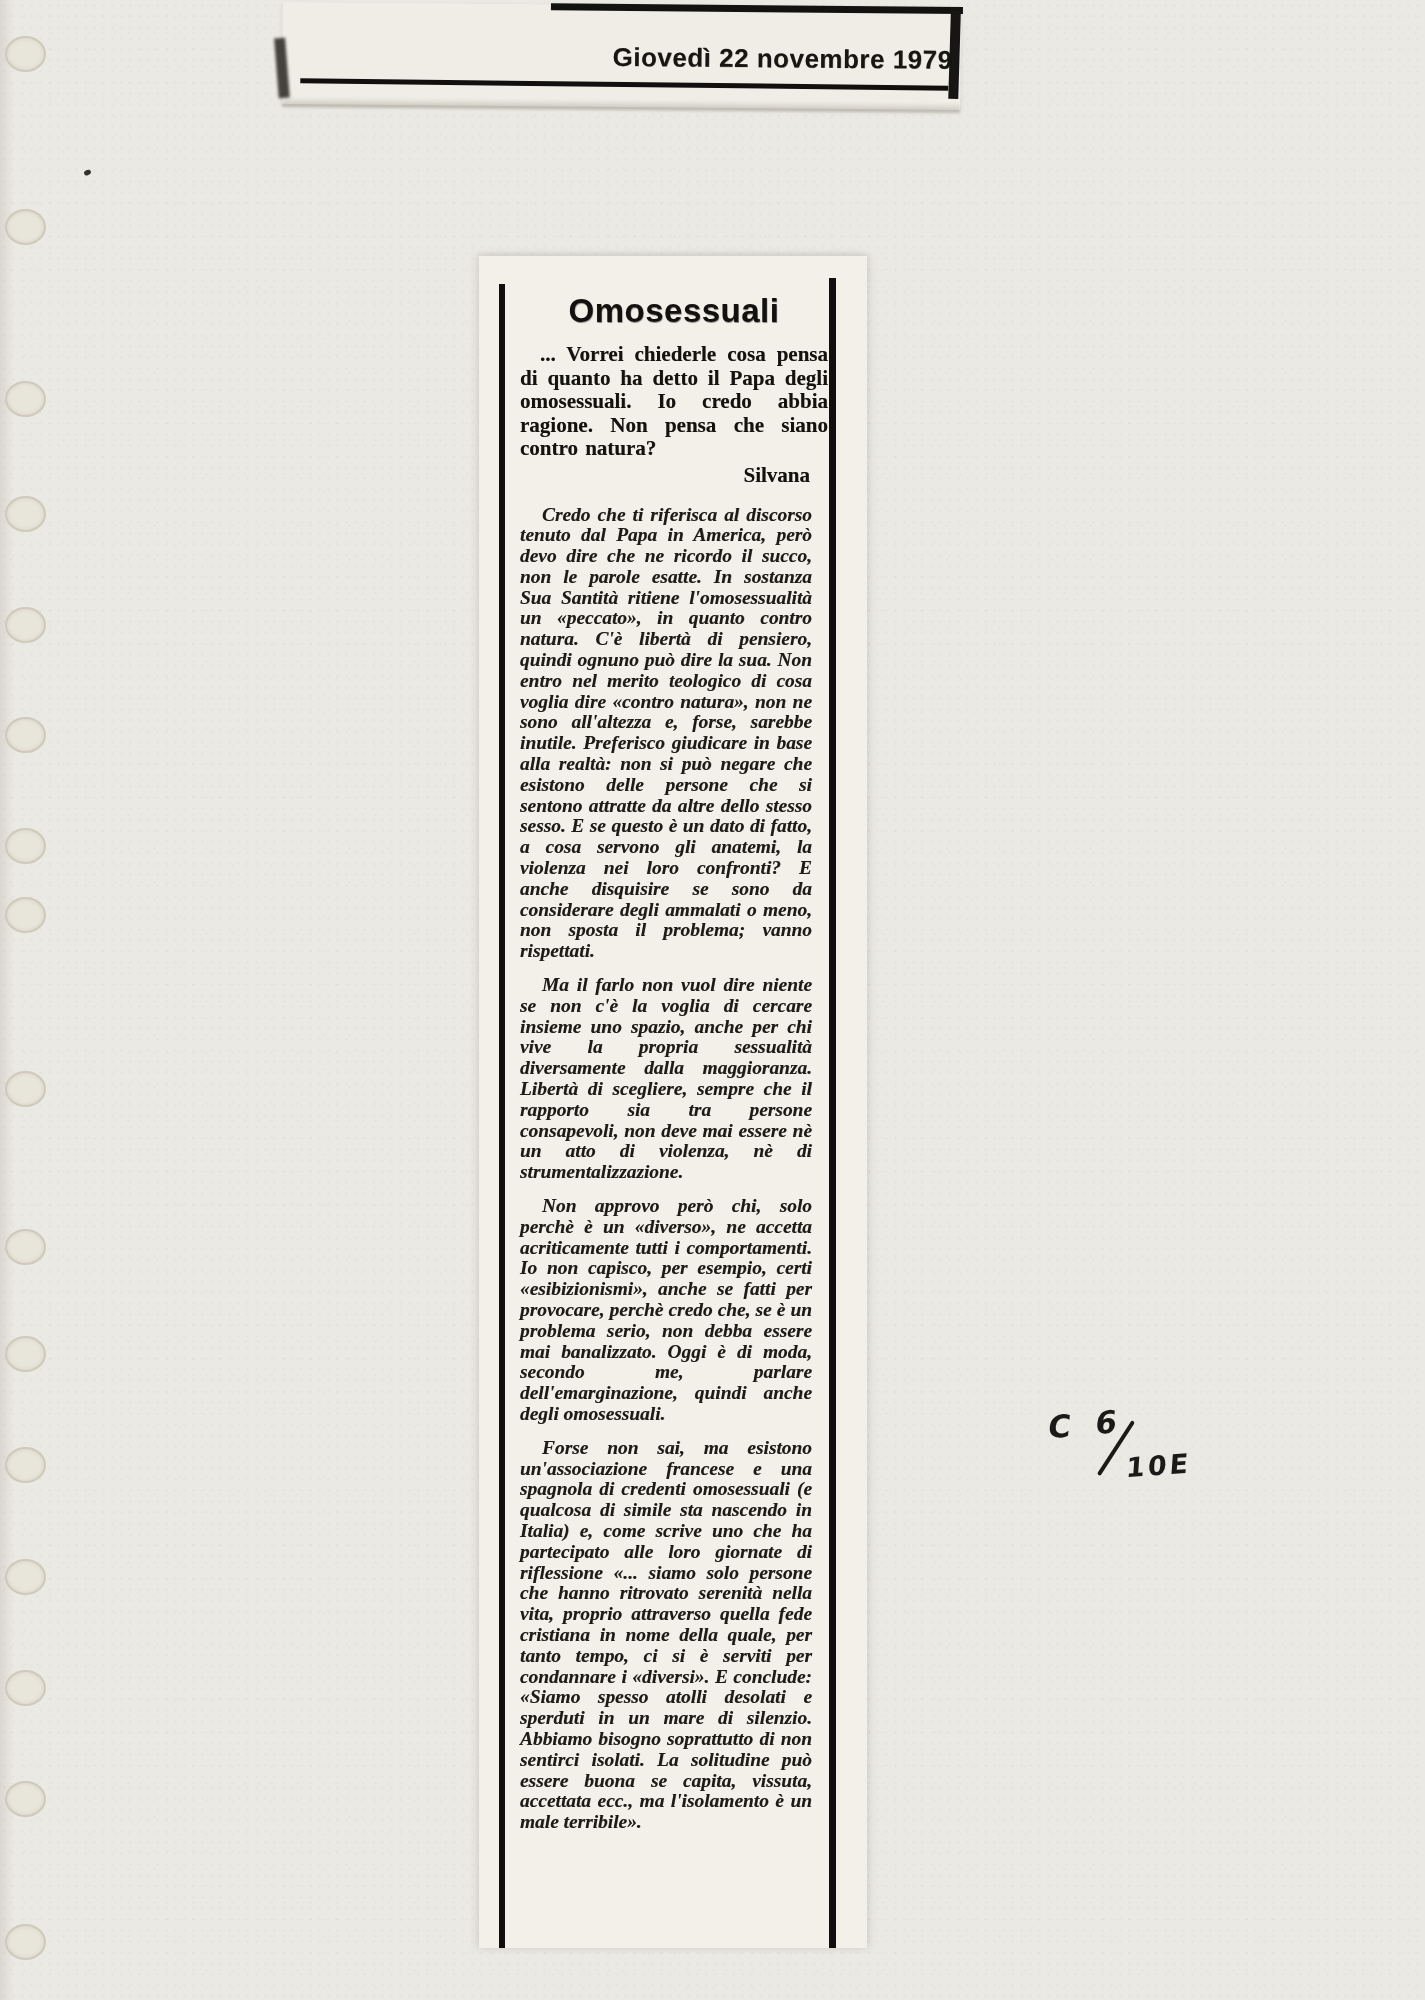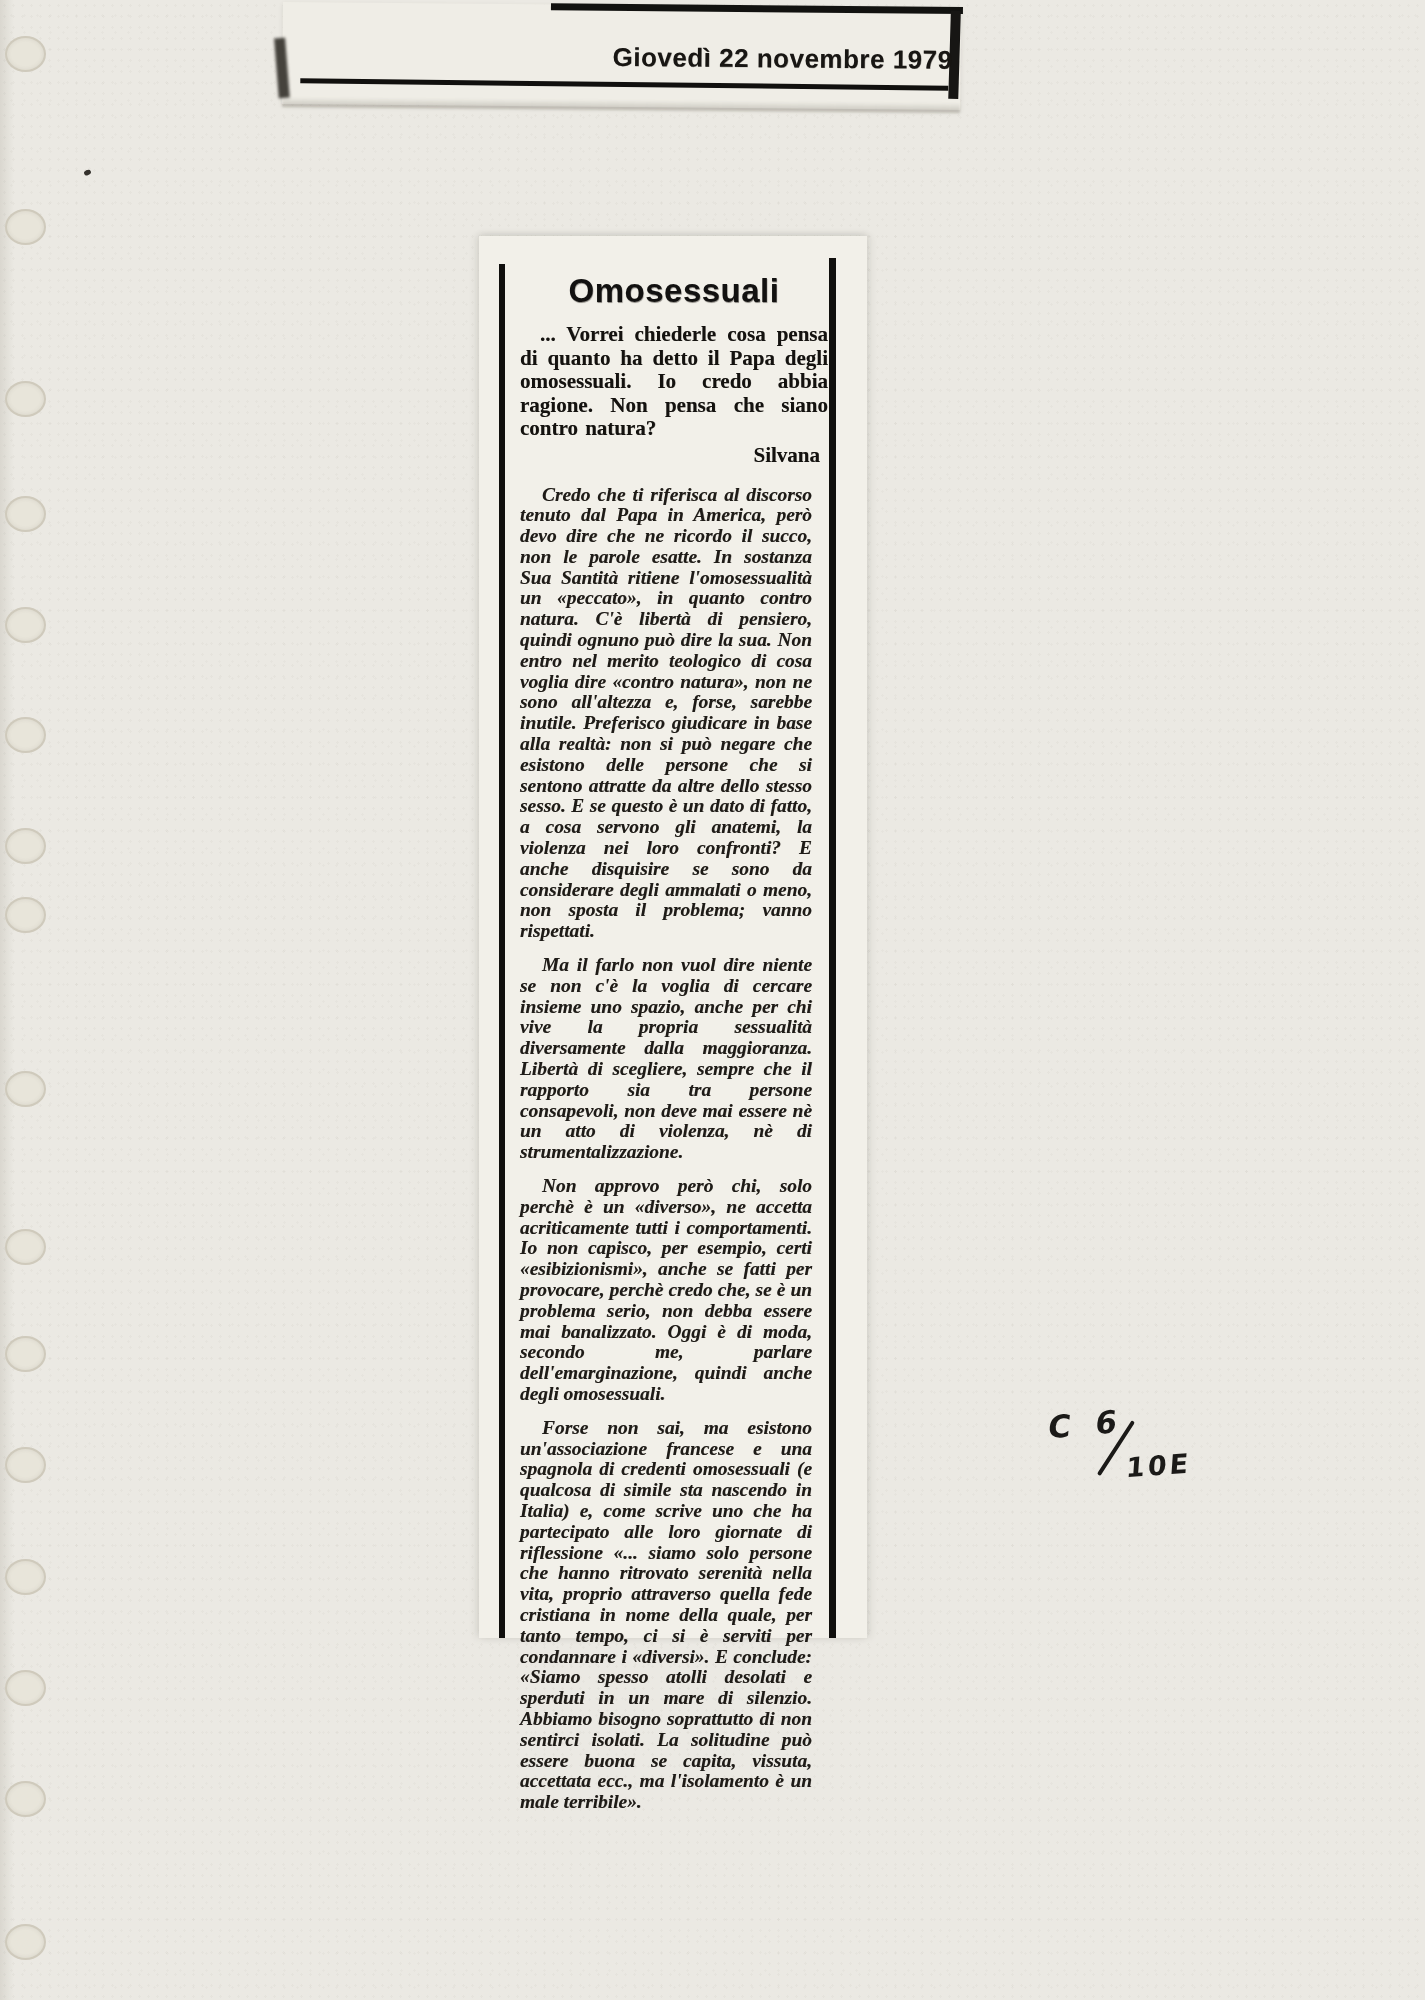--- a/index.html
+++ b/index.html
@@ -46,21 +46,21 @@
     font-family:"Liberation Sans", sans-serif;font-weight:bold;
     font-size:26px;color:#181613;letter-spacing:0.5px;white-space:nowrap;
     text-shadow:0.4px 0.4px 0.6px rgba(25,20,15,0.4);
   }
   .masthead .rule{position:absolute;left:18px;right:12px;bottom:20px;height:5px;background:#11100e;transform:rotate(0.15deg);}
   .masthead .tornbottom{position:absolute;left:0;right:0;bottom:-3px;height:10px;
     background:linear-gradient(to bottom, rgba(100,94,80,0.0), rgba(100,94,80,0.30));filter:blur(1px);}
 
   
   .clip{
-    position:absolute;left:479px;top:236px;width:388px;height:1402px;
+    position:absolute;left:479px;top:256px;width:388px;height:1692px;
     background:#f2f0e9;
     box-shadow:-4px 0 7px rgba(70,65,50,0.08), 4px 0 7px rgba(70,65,50,0.08), 0 -3px 6px rgba(70,65,50,0.07);
   }
   .clip .rule-left{position:absolute;left:20px;top:28px;bottom:0;width:6px;background:#100f0d;}
   .clip .rule-right{position:absolute;left:350px;top:22px;bottom:0;width:7px;background:#100f0d;}
   .clip .content{position:absolute;left:41px;top:30px;width:308px;padding-top:6px;}
 
   .art-title{
     text-align:center;
     font-family:"Liberation Sans", sans-serif;font-weight:bold;
@@ -70,21 +70,21 @@
   }
   .art-question{
     font-family:"Liberation Serif", serif;font-weight:bold;
     font-size:21px;line-height:23.5px;color:#14120f;
     text-align:justify;text-indent:20px;margin:0;
     word-spacing:2px;
     text-shadow:0.3px 0.3px 0.5px rgba(20,15,10,0.4);
   }
   .art-signature{
     font-family:"Liberation Serif", serif;font-weight:bold;
-    font-size:21px;color:#14120f;text-align:right;padding-right:8px;
+    font-size:21px;color:#14120f;text-align:right;padding-right:18px;
     margin:2px 0 17px 0;
     text-shadow:0.3px 0.3px 0.5px rgba(20,15,10,0.4);
   }
   .art-body p{
     font-family:"Liberation Serif", serif;font-style:italic;font-weight:bold;
     font-size:19.4px;line-height:20.8px;color:#1e1b17;
     text-align:justify;text-indent:22px;
     margin:0 16px 13px 0;
     text-shadow:0.3px 0.3px 0.5px rgba(30,25,20,0.45);
   }

